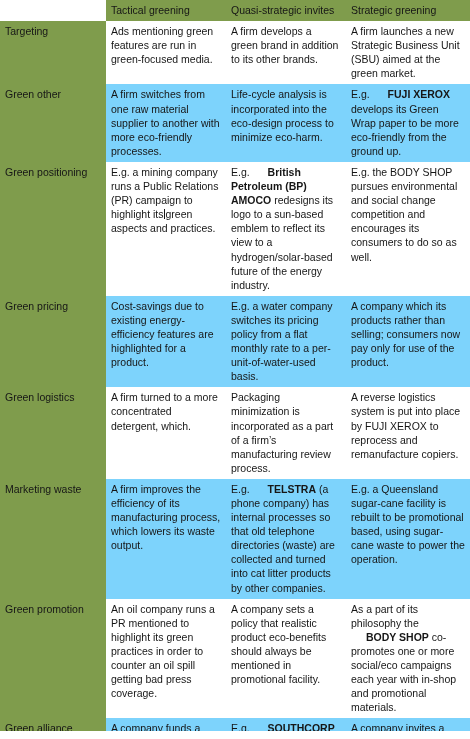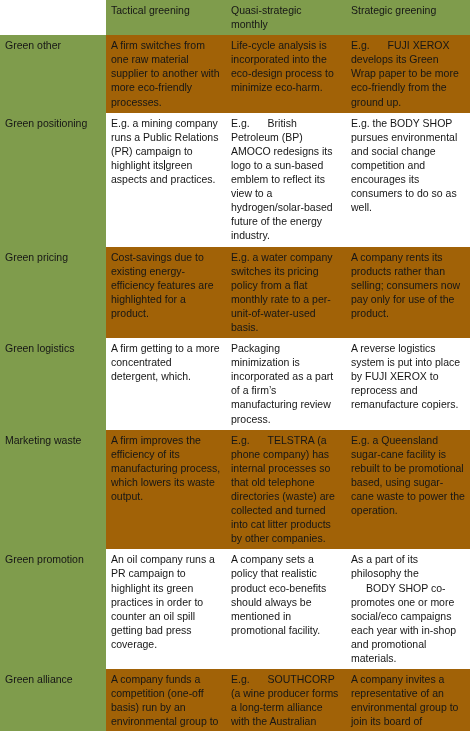--- a/index.html
+++ b/index.html
@@ -63,23 +63,23 @@
     padding: 5px 6px 6px 7px;
     border-bottom: 1.5px solid #111;
   }
 
   
   td.cell {
     border-bottom: 1.5px solid #111;
     padding: 4px 6px 5px 6px;
   }
   tr.bg-white td.cell { background: #ffffff; }
-  tr.bg-green td.cell { background: #a16207; }
+  tr.bg-green td.cell { background: #7dd3fc; }
 
-  b.em { font-weight: normal; padding-left: 15px; }
+  b.em { font-weight: bold; padding-left: 15px; }
 
   .caret {
     display: inline-block;
     width: 1px;
     height: 10px;
     background: #161616;
     vertical-align: -1px;
     margin: 0 0.5px;
   }
 </style>
@@ -91,58 +91,64 @@
     <colgroup>
       <col class="c-label">
       <col class="c-body">
       <col class="c-body">
       <col class="c-last">
     </colgroup>
     <thead>
       <tr>
         <td class="corner"></td>
         <th class="colhead">Tactical greening</th>
-        <th class="colhead">Quasi-strategic monthly</th>
+        <th class="colhead">Quasi-strategic invites</th>
         <th class="colhead">Strategic greening</th>
       </tr>
     </thead>
     <tbody id="tbody">
+        <tr class="bg-white">
+          <td class="rowhead">Targeting</td>
+          <td class="cell">Ads mentioning green features are run in green-focused media.</td>
+          <td class="cell">A firm develops a green brand in addition to its other brands.</td>
+          <td class="cell">A firm launches a new Strategic Business Unit (SBU) aimed at the green market.</td>
+        </tr>
         <tr class="bg-green">
           <td class="rowhead">Green other</td>
           <td class="cell">A firm switches from one raw material supplier to another with more eco-friendly processes.</td>
           <td class="cell">Life-cycle analysis is incorporated into the eco-design process to minimize eco-harm.</td>
           <td class="cell">E.g. <b class="em">FUJI XEROX</b> develops its Green Wrap paper to be more eco-friendly from the ground up.</td>
         </tr>
         <tr class="bg-white">
           <td class="rowhead">Green positioning</td>
           <td class="cell">E.g. a mining company runs a Public Relations (PR) campaign to highlight its<span class="caret"></span>green aspects and practices.</td>
           <td class="cell">E.g. <b class="em">British Petroleum (BP) AMOCO</b> redesigns its logo to a sun-based emblem to reflect its view to a hydrogen/solar-based future of the energy industry.</td>
           <td class="cell">E.g. the BODY SHOP pursues environmental and social change competition and encourages its consumers to do so as well.</td>
         </tr>
         <tr class="bg-green">
           <td class="rowhead">Green pricing</td>
           <td class="cell">Cost-savings due to existing energy-efficiency features are highlighted for a product.</td>
           <td class="cell">E.g. a water company switches its pricing policy from a flat monthly rate to a per-unit-of-water-used basis.</td>
-          <td class="cell">A company rents its products rather than selling; consumers now pay only for use of the product.</td>
+          <td class="cell">A company which its products rather than selling; consumers now pay only for use of the product.</td>
         </tr>
         <tr class="bg-white">
           <td class="rowhead">Green logistics</td>
-          <td class="cell">A firm getting to a more concentrated detergent, which.</td>
+          <td class="cell">A firm turned to a more concentrated detergent, which.</td>
           <td class="cell">Packaging minimization is incorporated as a part of a firm’s manufacturing review process.</td>
           <td class="cell">A reverse logistics system is put into place by FUJI XEROX to reprocess and remanufacture copiers.</td>
         </tr>
         <tr class="bg-green">
           <td class="rowhead">Marketing waste</td>
           <td class="cell">A firm improves the efficiency of its manufacturing process, which lowers its waste output.</td>
           <td class="cell">E.g. <b class="em">TELSTRA</b> (a phone company) has internal processes so that old telephone directories (waste) are collected and turned into cat litter products by other companies.</td>
           <td class="cell">E.g. a Queensland sugar-cane facility is rebuilt to be promotional based, using sugar-cane waste to power the operation.</td>
         </tr>
         <tr class="bg-white">
           <td class="rowhead">Green promotion</td>
-          <td class="cell">An oil company runs a PR campaign to highlight its green practices in order to counter an oil spill getting bad press coverage.</td>
+          <td class="cell">An oil company runs a PR mentioned to highlight its green practices in order to counter an oil spill getting bad press coverage.</td>
           <td class="cell">A company sets a policy that realistic product eco-benefits should always be mentioned in promotional facility.</td>
           <td class="cell">As a part of its philosophy the <b class="em">BODY SHOP</b> co-promotes one or more social/eco campaigns each year with in-shop and promotional materials.</td>
         </tr>
         <tr class="bg-green">
           <td class="rowhead">Green alliance</td>
           <td class="cell">A company funds a competition (one-off basis) run by an environmental group to heighten community awareness on storm water quality issues.</td>
           <td class="cell">E.g. <b class="em">SOUTHCORP</b> (a wine producer forms a long-term alliance with the Australian Conservation Foundation to help combat land-salinity issues.</td>
           <td class="cell">A company invites a representative of an environmental group to join its board of directors.</td>
         </tr>
       </tbody>

